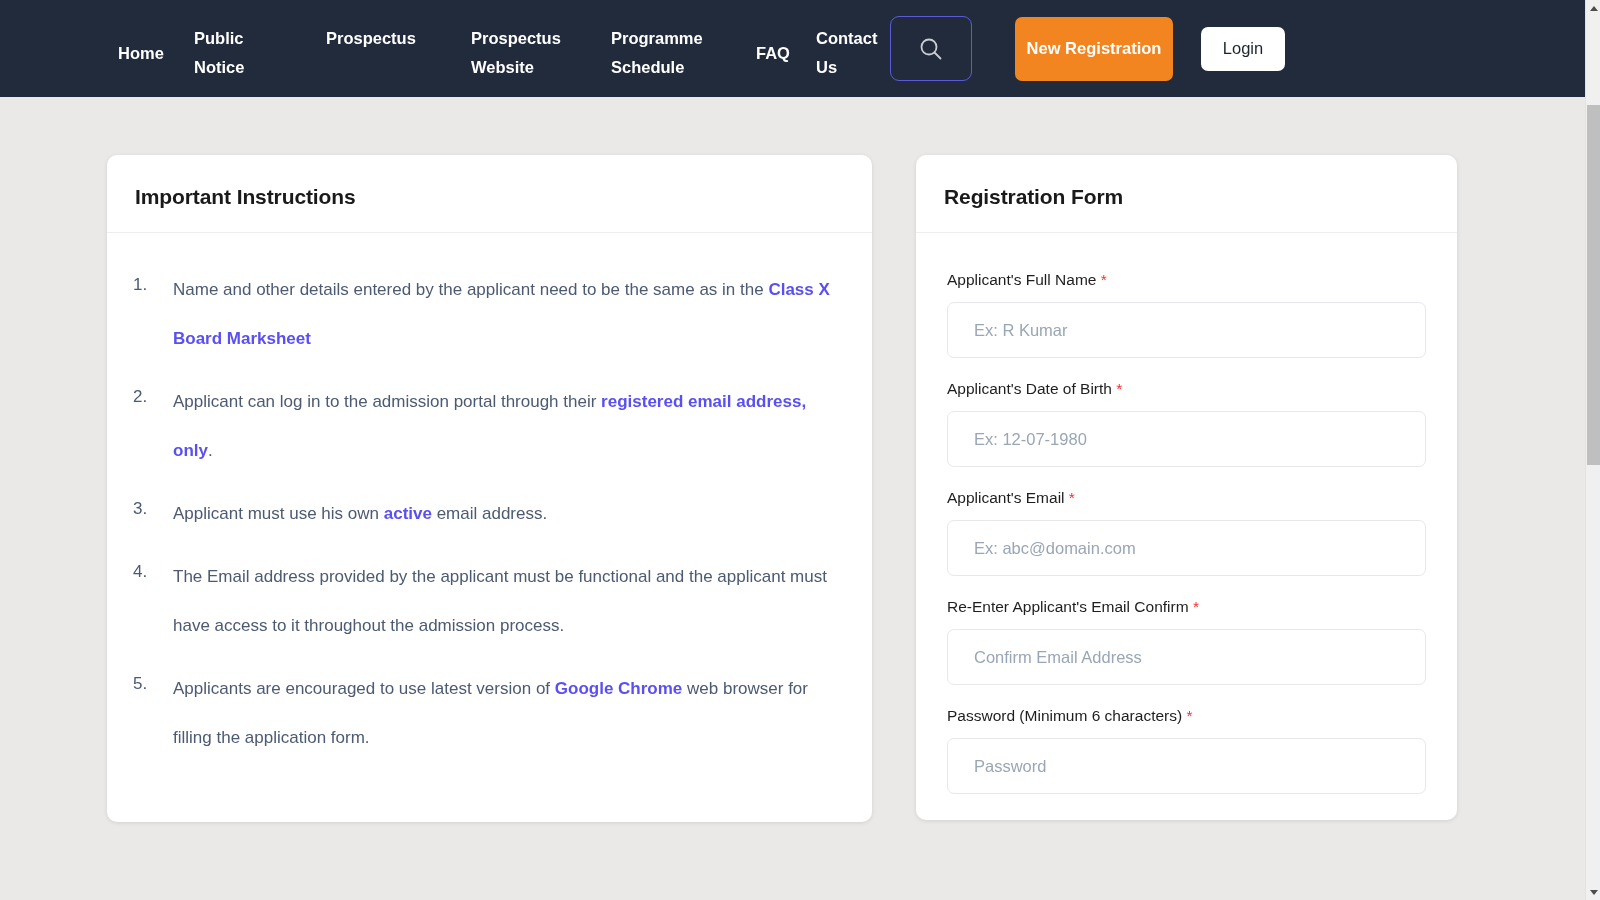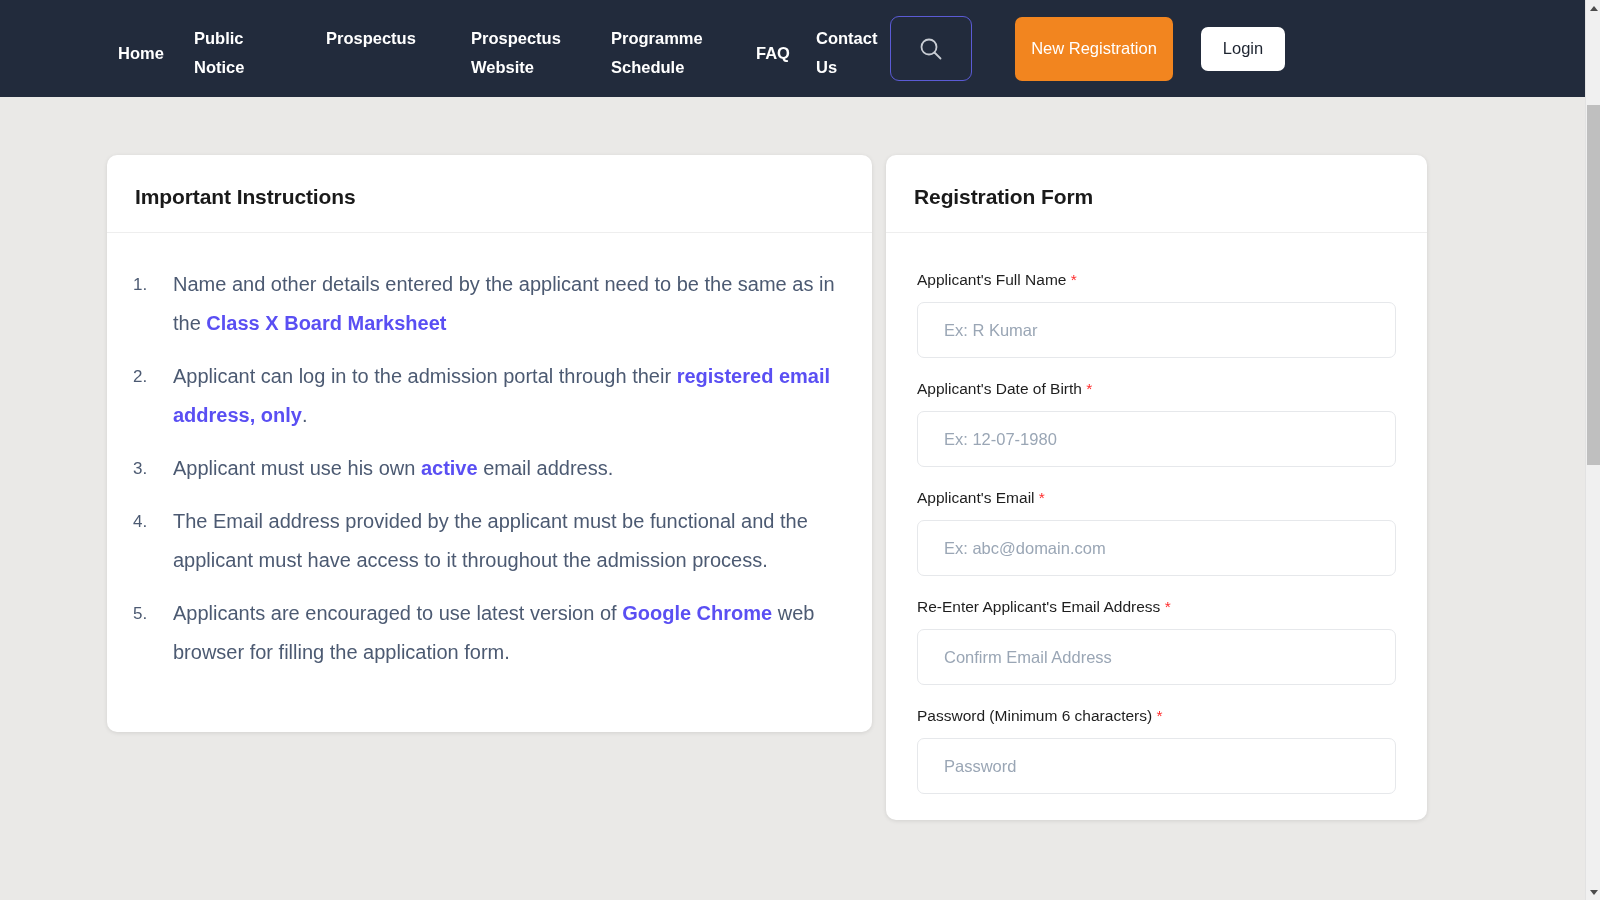--- a/index.html
+++ b/index.html
@@ -78,21 +78,21 @@
     cursor: pointer;
     background: transparent;
   }
   .search-box svg { display: block; }
 
   .btn-register {
     margin-left: 43px;
     background: #f2851f;
     color: #ffffff;
     font-size: 16.5px;
-    font-weight: normal;
+    font-weight: bold;
     line-height: 29px;
     text-align: center;
     width: 158px;
     height: 64px;
     border: none;
     border-radius: 7px;
     cursor: pointer;
     font-family: "Liberation Sans", sans-serif;
     padding: 0 10px;
   }
@@ -108,21 +108,21 @@
     border: none;
     border-radius: 7px;
     cursor: pointer;
     font-family: "Liberation Sans", sans-serif;
   }
 
   
   .content {
     display: flex;
     padding: 58px 0 0 107px;
-    gap: 14px;
+    gap: 44px;
     align-items: flex-start;
   }
 
   .card {
     background: #ffffff;
     border-radius: 10px;
     box-shadow: 0 1px 4px rgba(0,0,0,0.10);
   }
 
   .card-left  { width: 765px; }
@@ -149,23 +149,23 @@
     margin-bottom: 14px;
   }
   .instr-num {
     width: 40px;
     flex: 0 0 40px;
     font-size: 17px;
     color: #4c5a72;
     line-height: 39px;
   }
   .instr-text {
-    font-size: 20px;
+    font-size: 17px;
     color: #4c5a72;
-    line-height: 39px;
+    line-height: 49px;
     flex: 1;
   }
   .instr-text b {
     color: #5a4ff3;
     font-weight: bold;
   }
 
   
   .form-body { padding: 38px 31px 4px 31px; }
 
@@ -327,21 +327,21 @@
         <div class="field">
           <label class="field-label">
             <span>Applicant's Email</span>
             <span class="req">*</span>
           </label>
           <input type="text" placeholder="Ex: abc@domain.com" style="">
         </div>
 
         <div class="field">
           <label class="field-label">
-            <span>Re-Enter Applicant's Email Address</span>
+            <span>Re-Enter Applicant's Email Confirm</span>
             <span class="req">*</span>
           </label>
           <input type="text" placeholder="Confirm Email Address" style="">
         </div>
 
         <div class="field">
           <label class="field-label">
             <span>Password (Minimum 6 characters)</span>
             <span class="req">*</span>
           </label>

